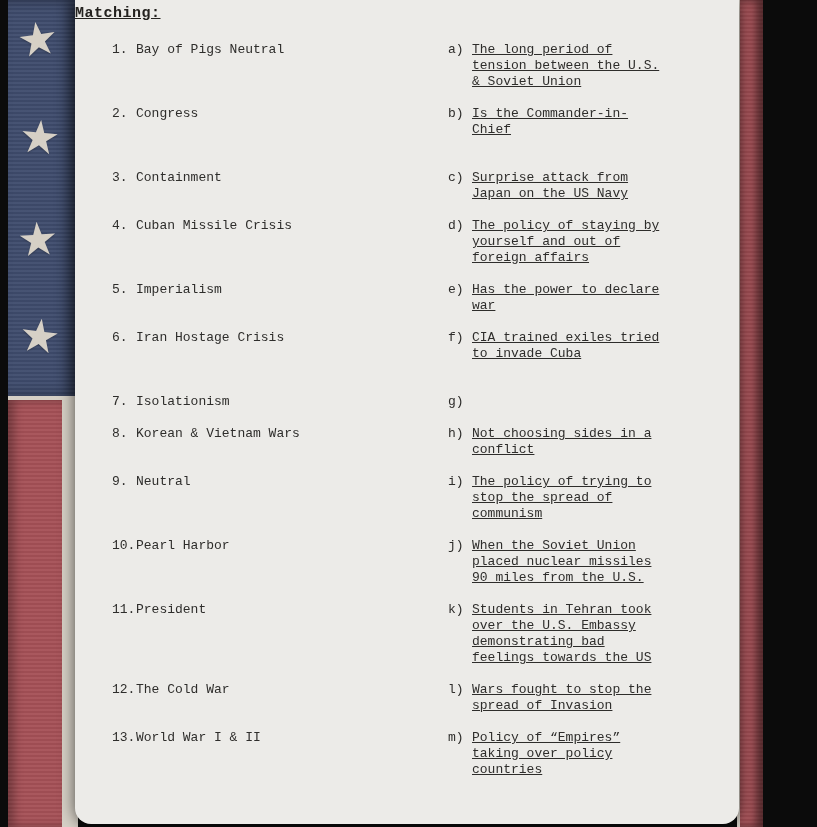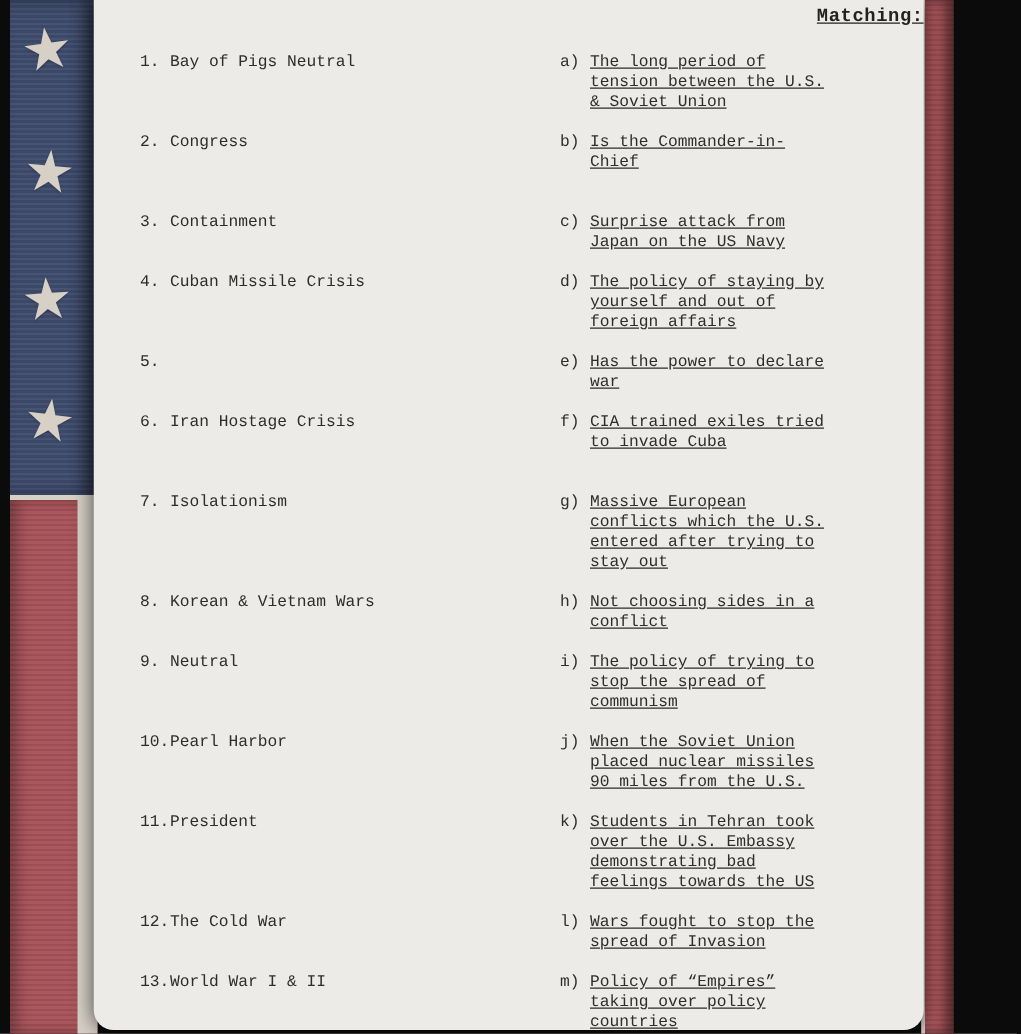--- a/index.html
+++ b/index.html
@@ -58,21 +58,21 @@
     position:absolute; left:75px; top:0; width:664px; height:824px;
     background:var(--page,#ecebe8);
     border-radius:0 0 16px 16px;
     box-shadow:0 0 16px rgba(0,0,0,.65);
     padding-top:5px;
     overflow:hidden;
     color:var(--ink,#2e2d2b);
   }
   .title {
     font-size:15px; font-weight:bold; letter-spacing:.5px;
-    text-align:right; text-decoration:underline;
+    text-align:left; text-decoration:underline;
     color:#24221f;
     margin-bottom:20px;
   }
   .row {
     display:flex;
     padding-left:37px;
     margin-bottom:16px;
     font-size:13px; line-height:16px;
   }
   .row.gap-lg { margin-bottom:32px; }
@@ -139,20 +139,21 @@
       <span class="term">Cuban Missile Crisis</span>
     </div>
     <div class="right">
       <span class="letter">d)</span>
       <span class="def">The policy of staying by yourself and out of foreign affairs</span>
     </div>
   </div>
       <div class="row">
     <div class="left">
       <span class="num">5.</span>
+      <span class="term">Imperialism</span>
     </div>
     <div class="right">
       <span class="letter">e)</span>
       <span class="def">Has the power to declare war</span>
     </div>
   </div>
       <div class="row gap-lg">
     <div class="left">
       <span class="num">6.</span>
       <span class="term">Iran Hostage Crisis</span>
@@ -162,21 +163,20 @@
       <span class="def">CIA trained exiles tried to invade Cuba</span>
     </div>
   </div>
       <div class="row">
     <div class="left">
       <span class="num">7.</span>
       <span class="term">Isolationism</span>
     </div>
     <div class="right">
       <span class="letter">g)</span>
-      <span class="def">Massive European conflicts which the U.S. entered after trying to stay out</span>
     </div>
   </div>
       <div class="row">
     <div class="left">
       <span class="num">8.</span>
       <span class="term">Korean &amp; Vietnam Wars</span>
     </div>
     <div class="right">
       <span class="letter">h)</span>
       <span class="def">Not choosing sides in a conflict</span>

